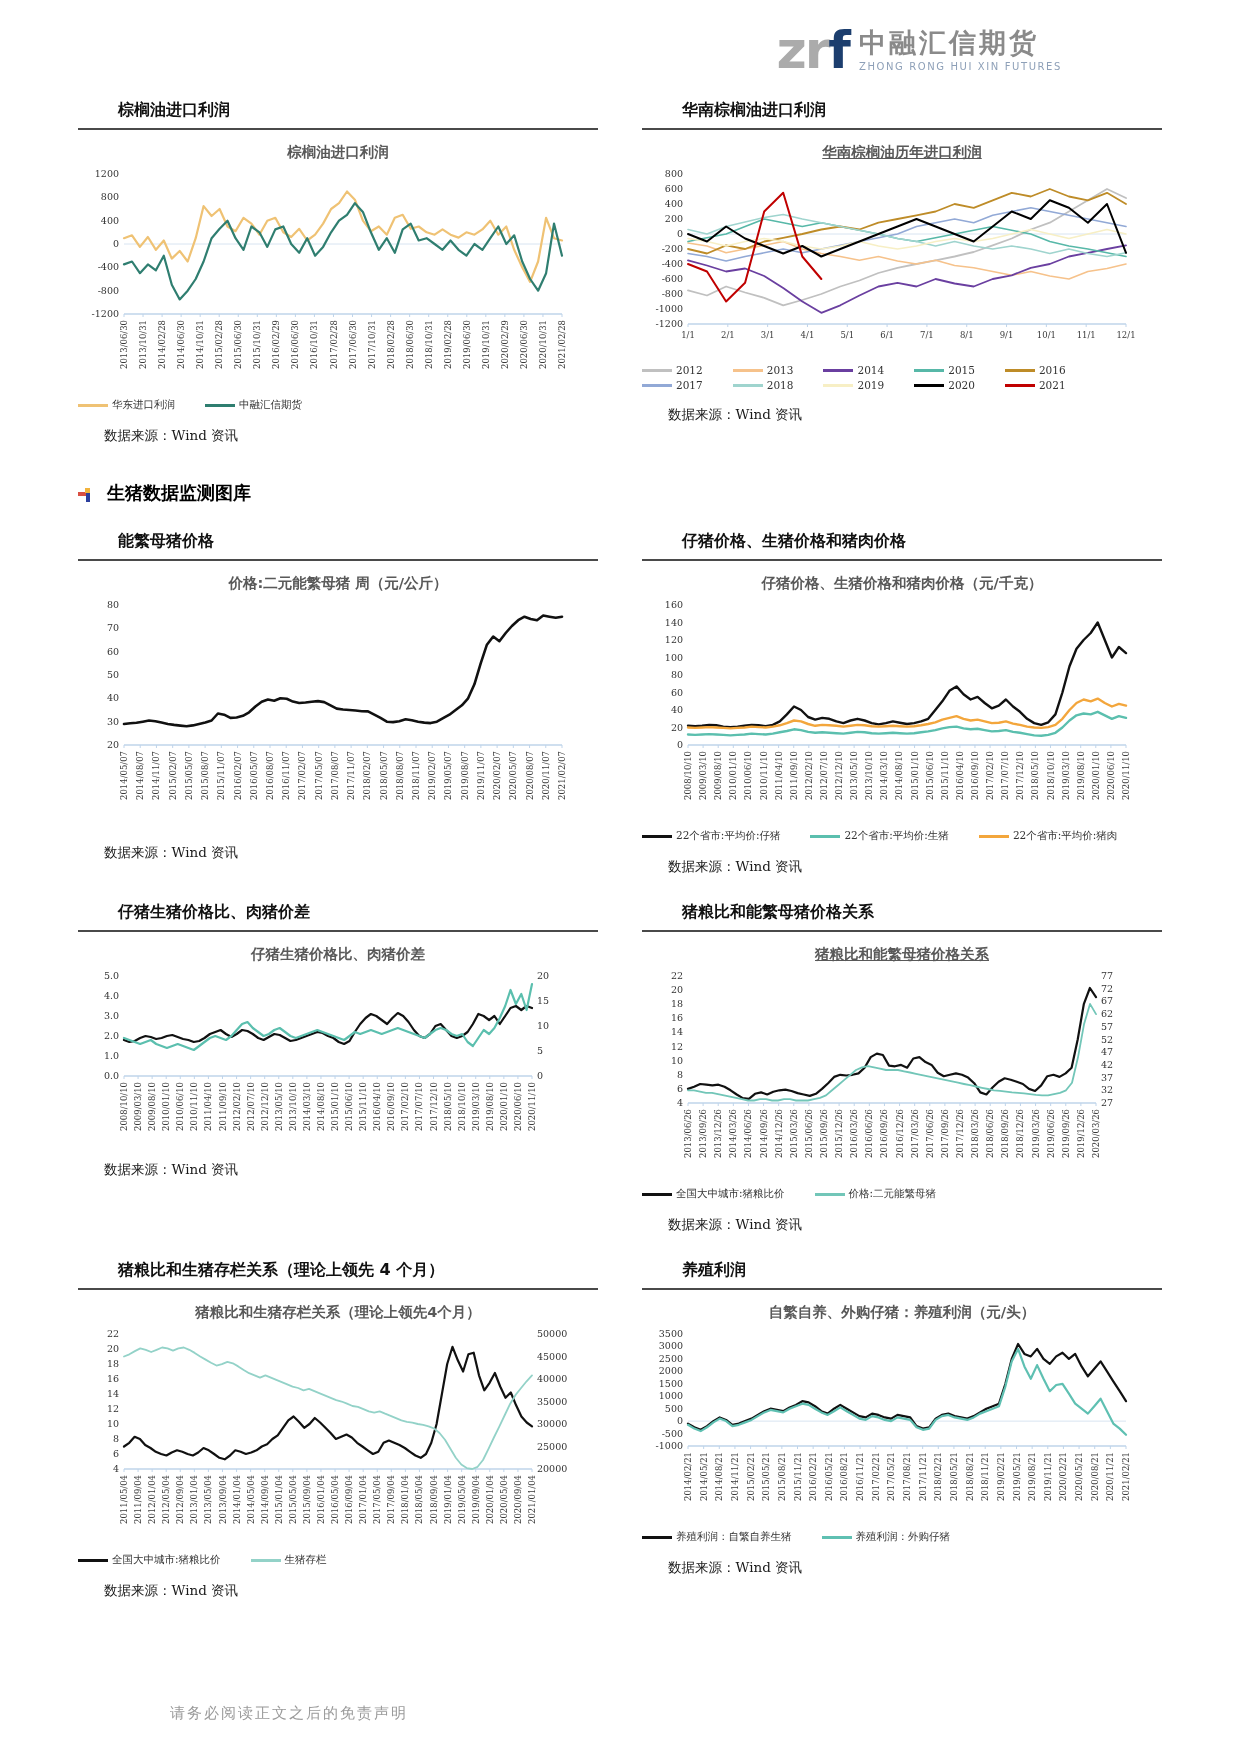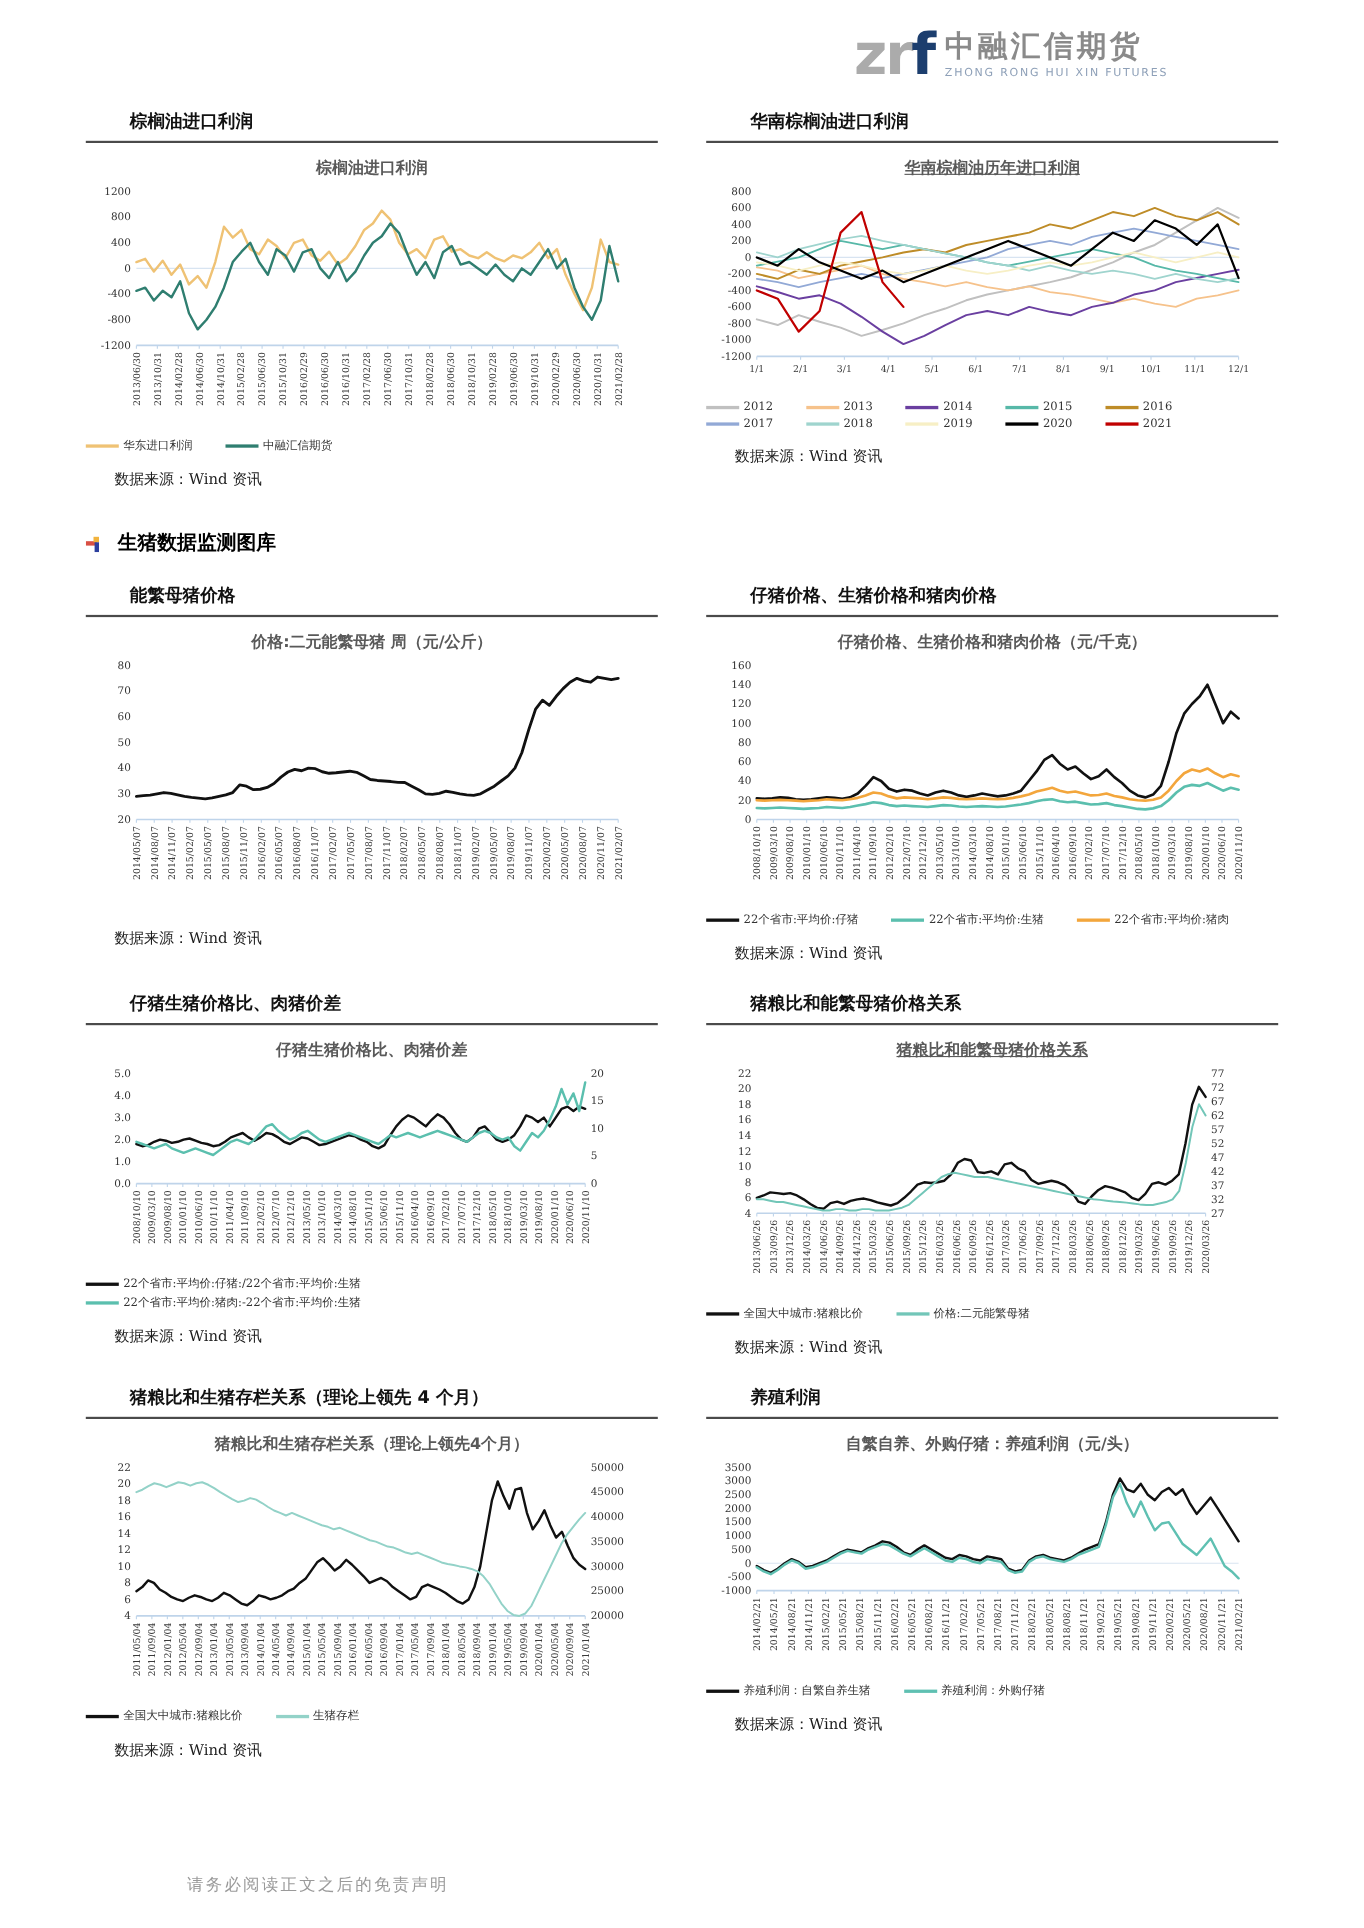--- a/index.html
+++ b/index.html
@@ -490,34 +490,20 @@
               <text transform="translate(414.8,116) rotate(-90)" text-anchor="end" class="xtick">2019/08/10</text>
               <line x1="425.86206896551727" x2="425.86206896551727" y1="110" y2="113" stroke="#BFD4EA" stroke-width="1"></line>
               <text transform="translate(428.9,116) rotate(-90)" text-anchor="end" class="xtick">2020/01/10</text>
               <line x1="439.9310344827586" x2="439.9310344827586" y1="110" y2="113" stroke="#BFD4EA" stroke-width="1"></line>
               <text transform="translate(442.9,116) rotate(-90)" text-anchor="end" class="xtick">2020/06/10</text>
               <line x1="454" x2="454" y1="110" y2="113" stroke="#BFD4EA" stroke-width="1"></line>
               <text transform="translate(457.0,116) rotate(-90)" text-anchor="end" class="xtick">2020/11/10</text>
               <path d="M46.0 74.0L51.4 76.0L56.7 75.0L62.1 72.0L67.5 70.0L72.8 71.0L78.2 73.0L83.6 72.0L88.9 70.0L94.3 69.0L99.7 71.0L105.1 73.0L110.4 74.0L115.8 76.0L121.2 75.0L126.5 72.0L131.9 68.0L137.3 66.0L142.6 64.0L148.0 68.0L153.4 71.0L158.7 68.0L164.1 64.0L169.5 65.0L174.8 68.0L180.2 72.0L185.6 74.0L190.9 71.0L196.3 68.0L201.7 69.0L207.1 72.0L212.4 75.0L217.8 74.0L223.2 72.0L228.5 70.0L233.9 68.0L239.3 66.0L244.6 67.0L250.0 70.0L255.4 72.0L260.7 76.0L266.1 78.0L271.5 75.0L276.8 66.0L282.2 58.0L287.6 52.0L292.9 48.0L298.3 50.0L303.7 54.0L309.1 58.0L314.4 52.0L319.8 47.0L325.2 50.0L330.5 56.0L335.9 64.0L341.3 70.0L346.6 72.0L352.0 68.0L357.4 60.0L362.7 58.0L368.1 64.0L373.5 70.0L378.8 72.0L384.2 70.0L389.6 66.0L394.9 58.0L400.3 48.0L405.7 50.0L411.1 54.0L416.4 50.0L421.8 58.0L427.2 50.0L432.5 42.0L437.9 40.0L443.3 44.0L448.6 40.0L454.0 42.0" fill="none" stroke="#111111" stroke-width="2.2" stroke-linejoin="round" stroke-linecap="round"></path>
               <path d="M46.0 72.0L51.4 74.0L56.7 76.0L62.1 78.0L67.5 76.0L72.8 74.0L78.2 78.0L83.6 80.0L88.9 82.0L94.3 80.0L99.7 78.0L105.1 80.0L110.4 82.0L115.8 84.0L121.2 80.0L126.5 76.0L131.9 72.0L137.3 70.0L142.6 72.0L148.0 74.0L153.4 70.0L158.7 64.0L164.1 58.0L169.5 56.0L174.8 62.0L180.2 66.0L185.6 70.0L190.9 68.0L196.3 64.0L201.7 62.0L207.1 66.0L212.4 70.0L217.8 72.0L223.2 70.0L228.5 68.0L233.9 66.0L239.3 64.0L244.6 66.0L250.0 68.0L255.4 70.0L260.7 72.0L266.1 74.0L271.5 70.0L276.8 66.0L282.2 68.0L287.6 66.0L292.9 64.0L298.3 66.0L303.7 68.0L309.1 66.0L314.4 64.0L319.8 62.0L325.2 64.0L330.5 66.0L335.9 68.0L341.3 70.0L346.6 72.0L352.0 68.0L357.4 64.0L362.7 62.0L368.1 64.0L373.5 68.0L378.8 70.0L384.2 68.0L389.6 76.0L394.9 80.0L400.3 72.0L405.7 64.0L411.1 68.0L416.4 62.0L421.8 52.0L427.2 40.0L432.5 24.0L437.9 38.0L443.3 28.0L448.6 44.0L454.0 18.0" fill="none" stroke="#5BBFAE" stroke-width="2.2" stroke-linejoin="round" stroke-linecap="round"></path>
             </svg></div>
-        <div class="legend">
-            <div class="legend-row">
-              <span class="legend-item">
-                <span class="legend-swatch" style="background: rgb(17, 17, 17);"></span>
-                <span>22个省市:平均价:仔猪:/22个省市:平均价:生猪</span>
-              </span>
-            </div>
-            <div class="legend-row">
-              <span class="legend-item">
-                <span class="legend-swatch" style="background: rgb(91, 191, 174);"></span>
-                <span>22个省市:平均价:猪肉:-22个省市:平均价:生猪</span>
-              </span>
-            </div>
-          </div>
         <div class="source">数据来源：Wind 资讯</div>
       </section>
       <section class="chart-sec">
         <h3 class="sec-head">猪粮比和能繁母猪价格关系</h3>
         <div class="chart-title u">猪粮比和能繁母猪价格关系</div>
         <div class="plot-wrap"><svg width="500" height="203" viewBox="0 0 500 203">
               <line x1="46" x2="454" y1="137" y2="137" stroke="#BFD4EA" stroke-width="1.5"></line>
               <text x="41" y="13" text-anchor="end" class="tick">22</text>
               <text x="41" y="27.111111111111118" text-anchor="end" class="tick">20</text>
               <text x="41" y="41.22222222222222" text-anchor="end" class="tick">18</text>

